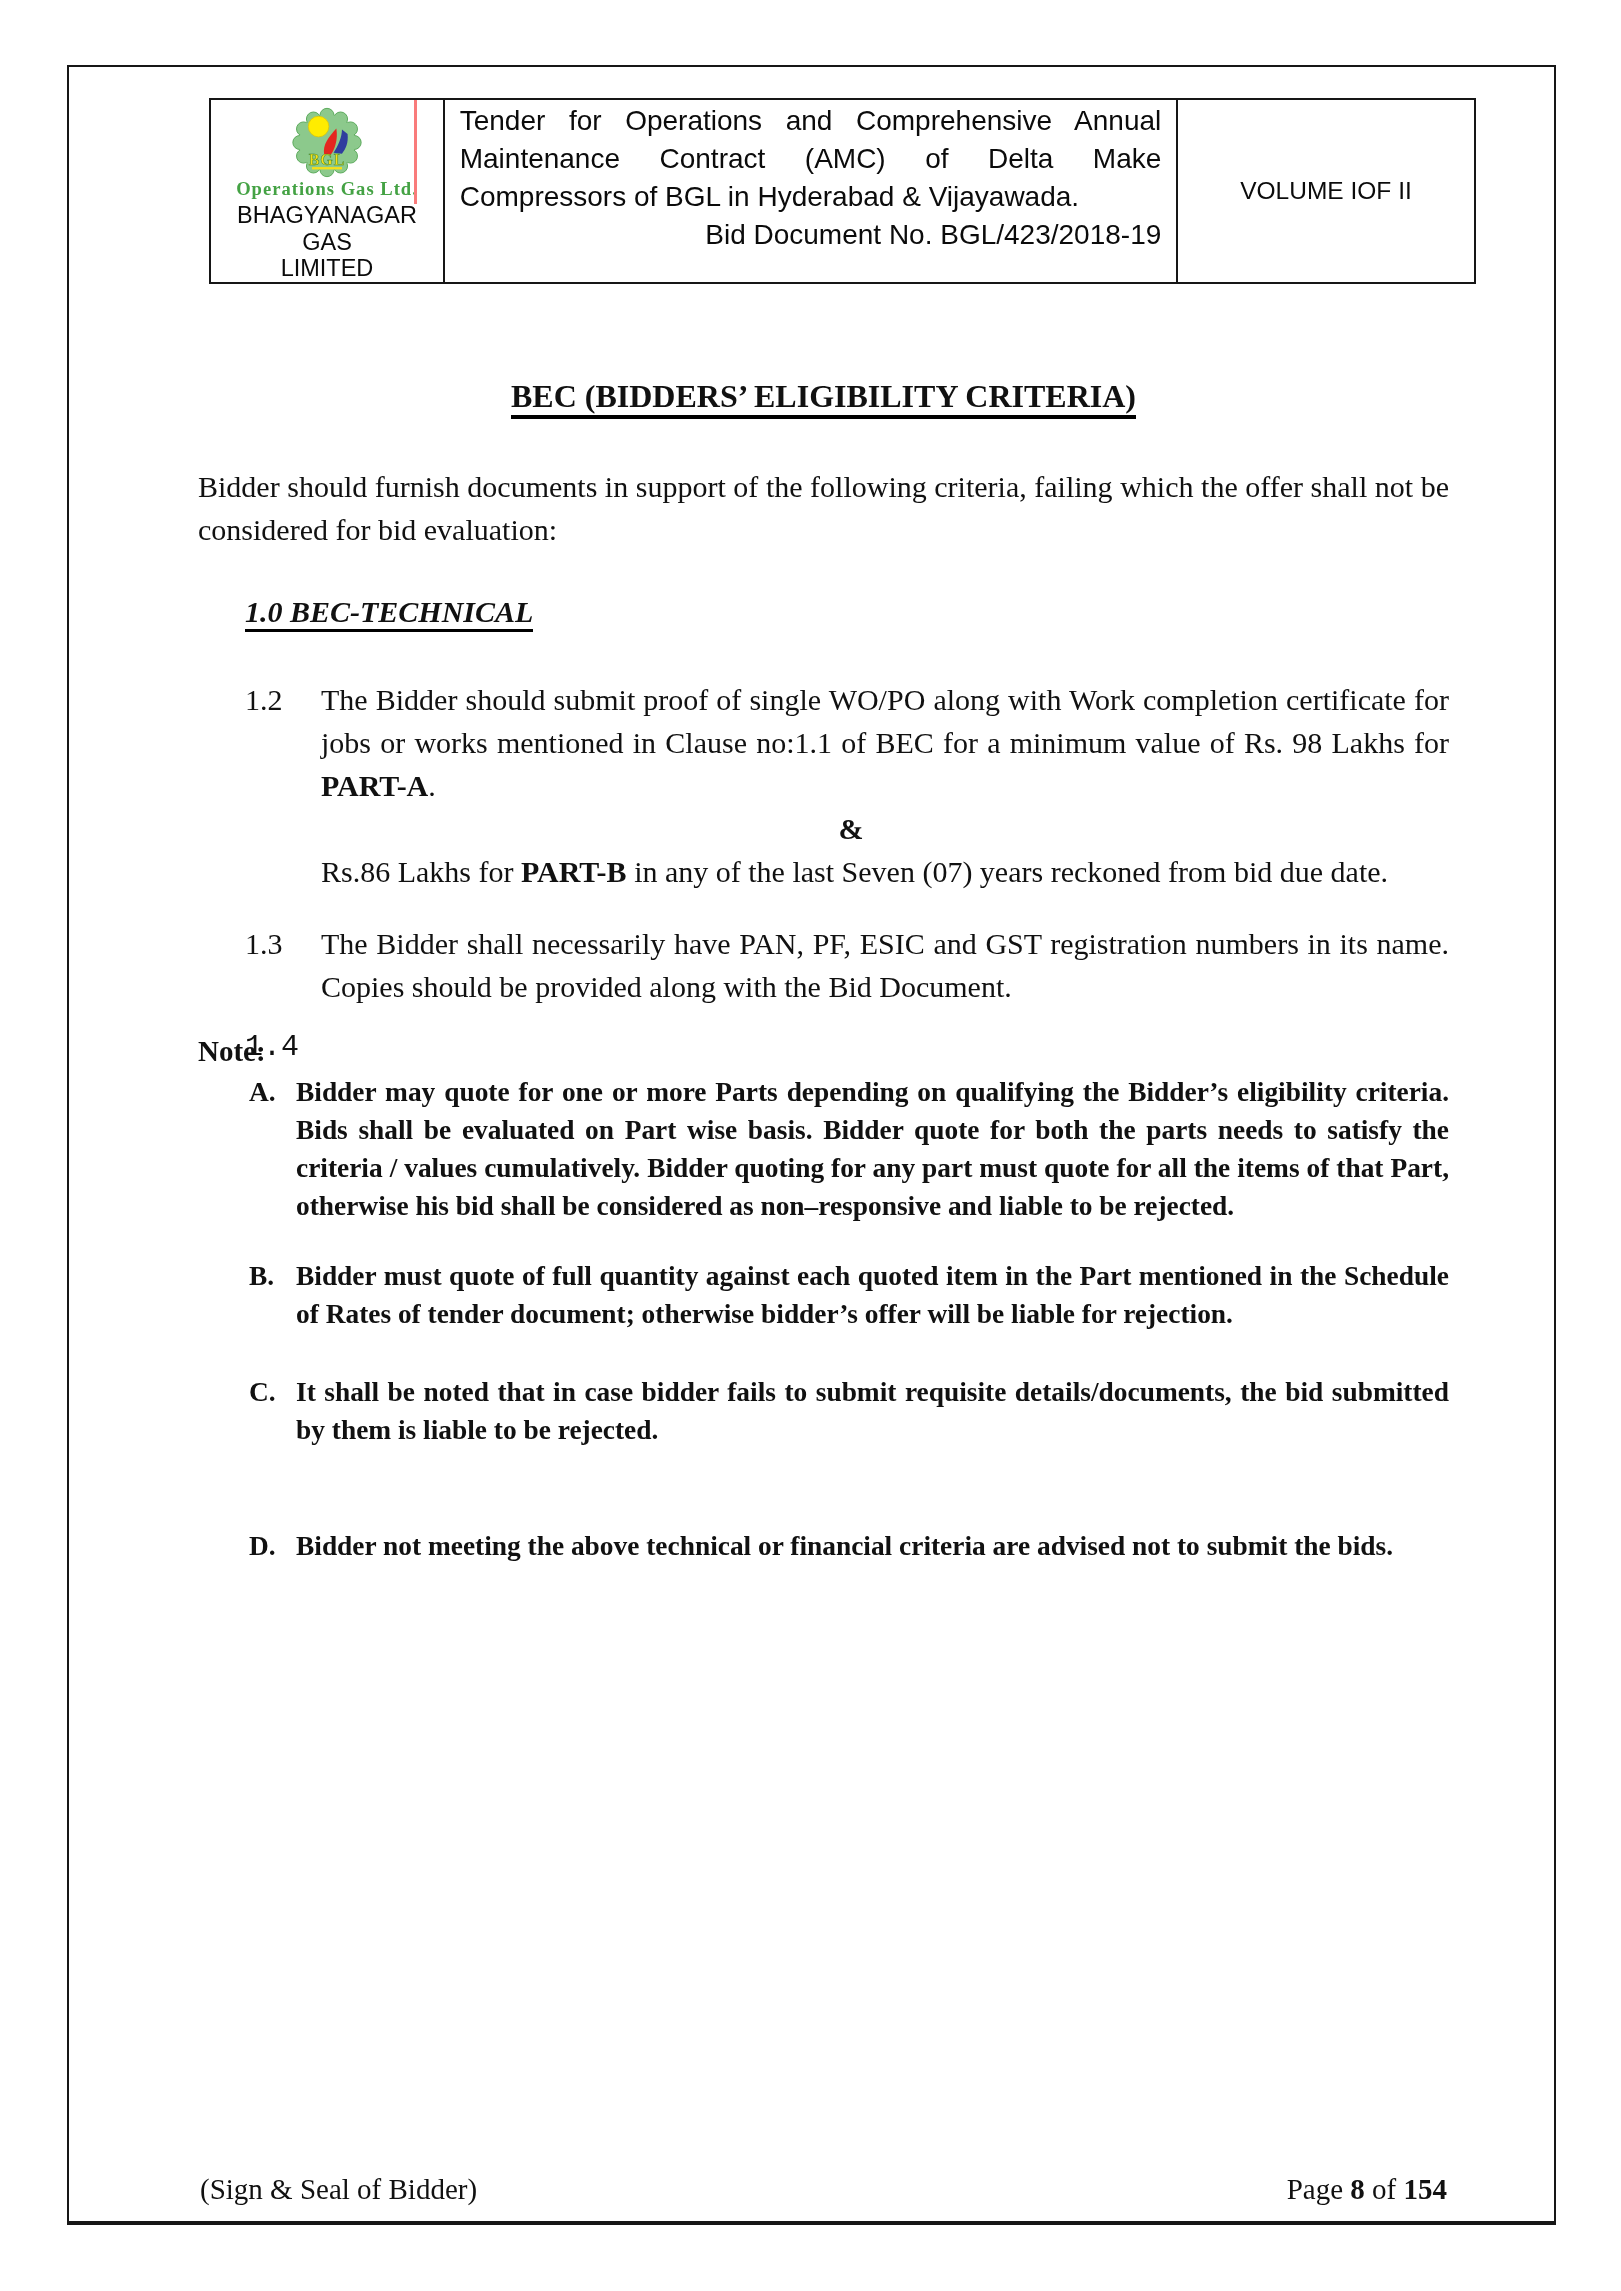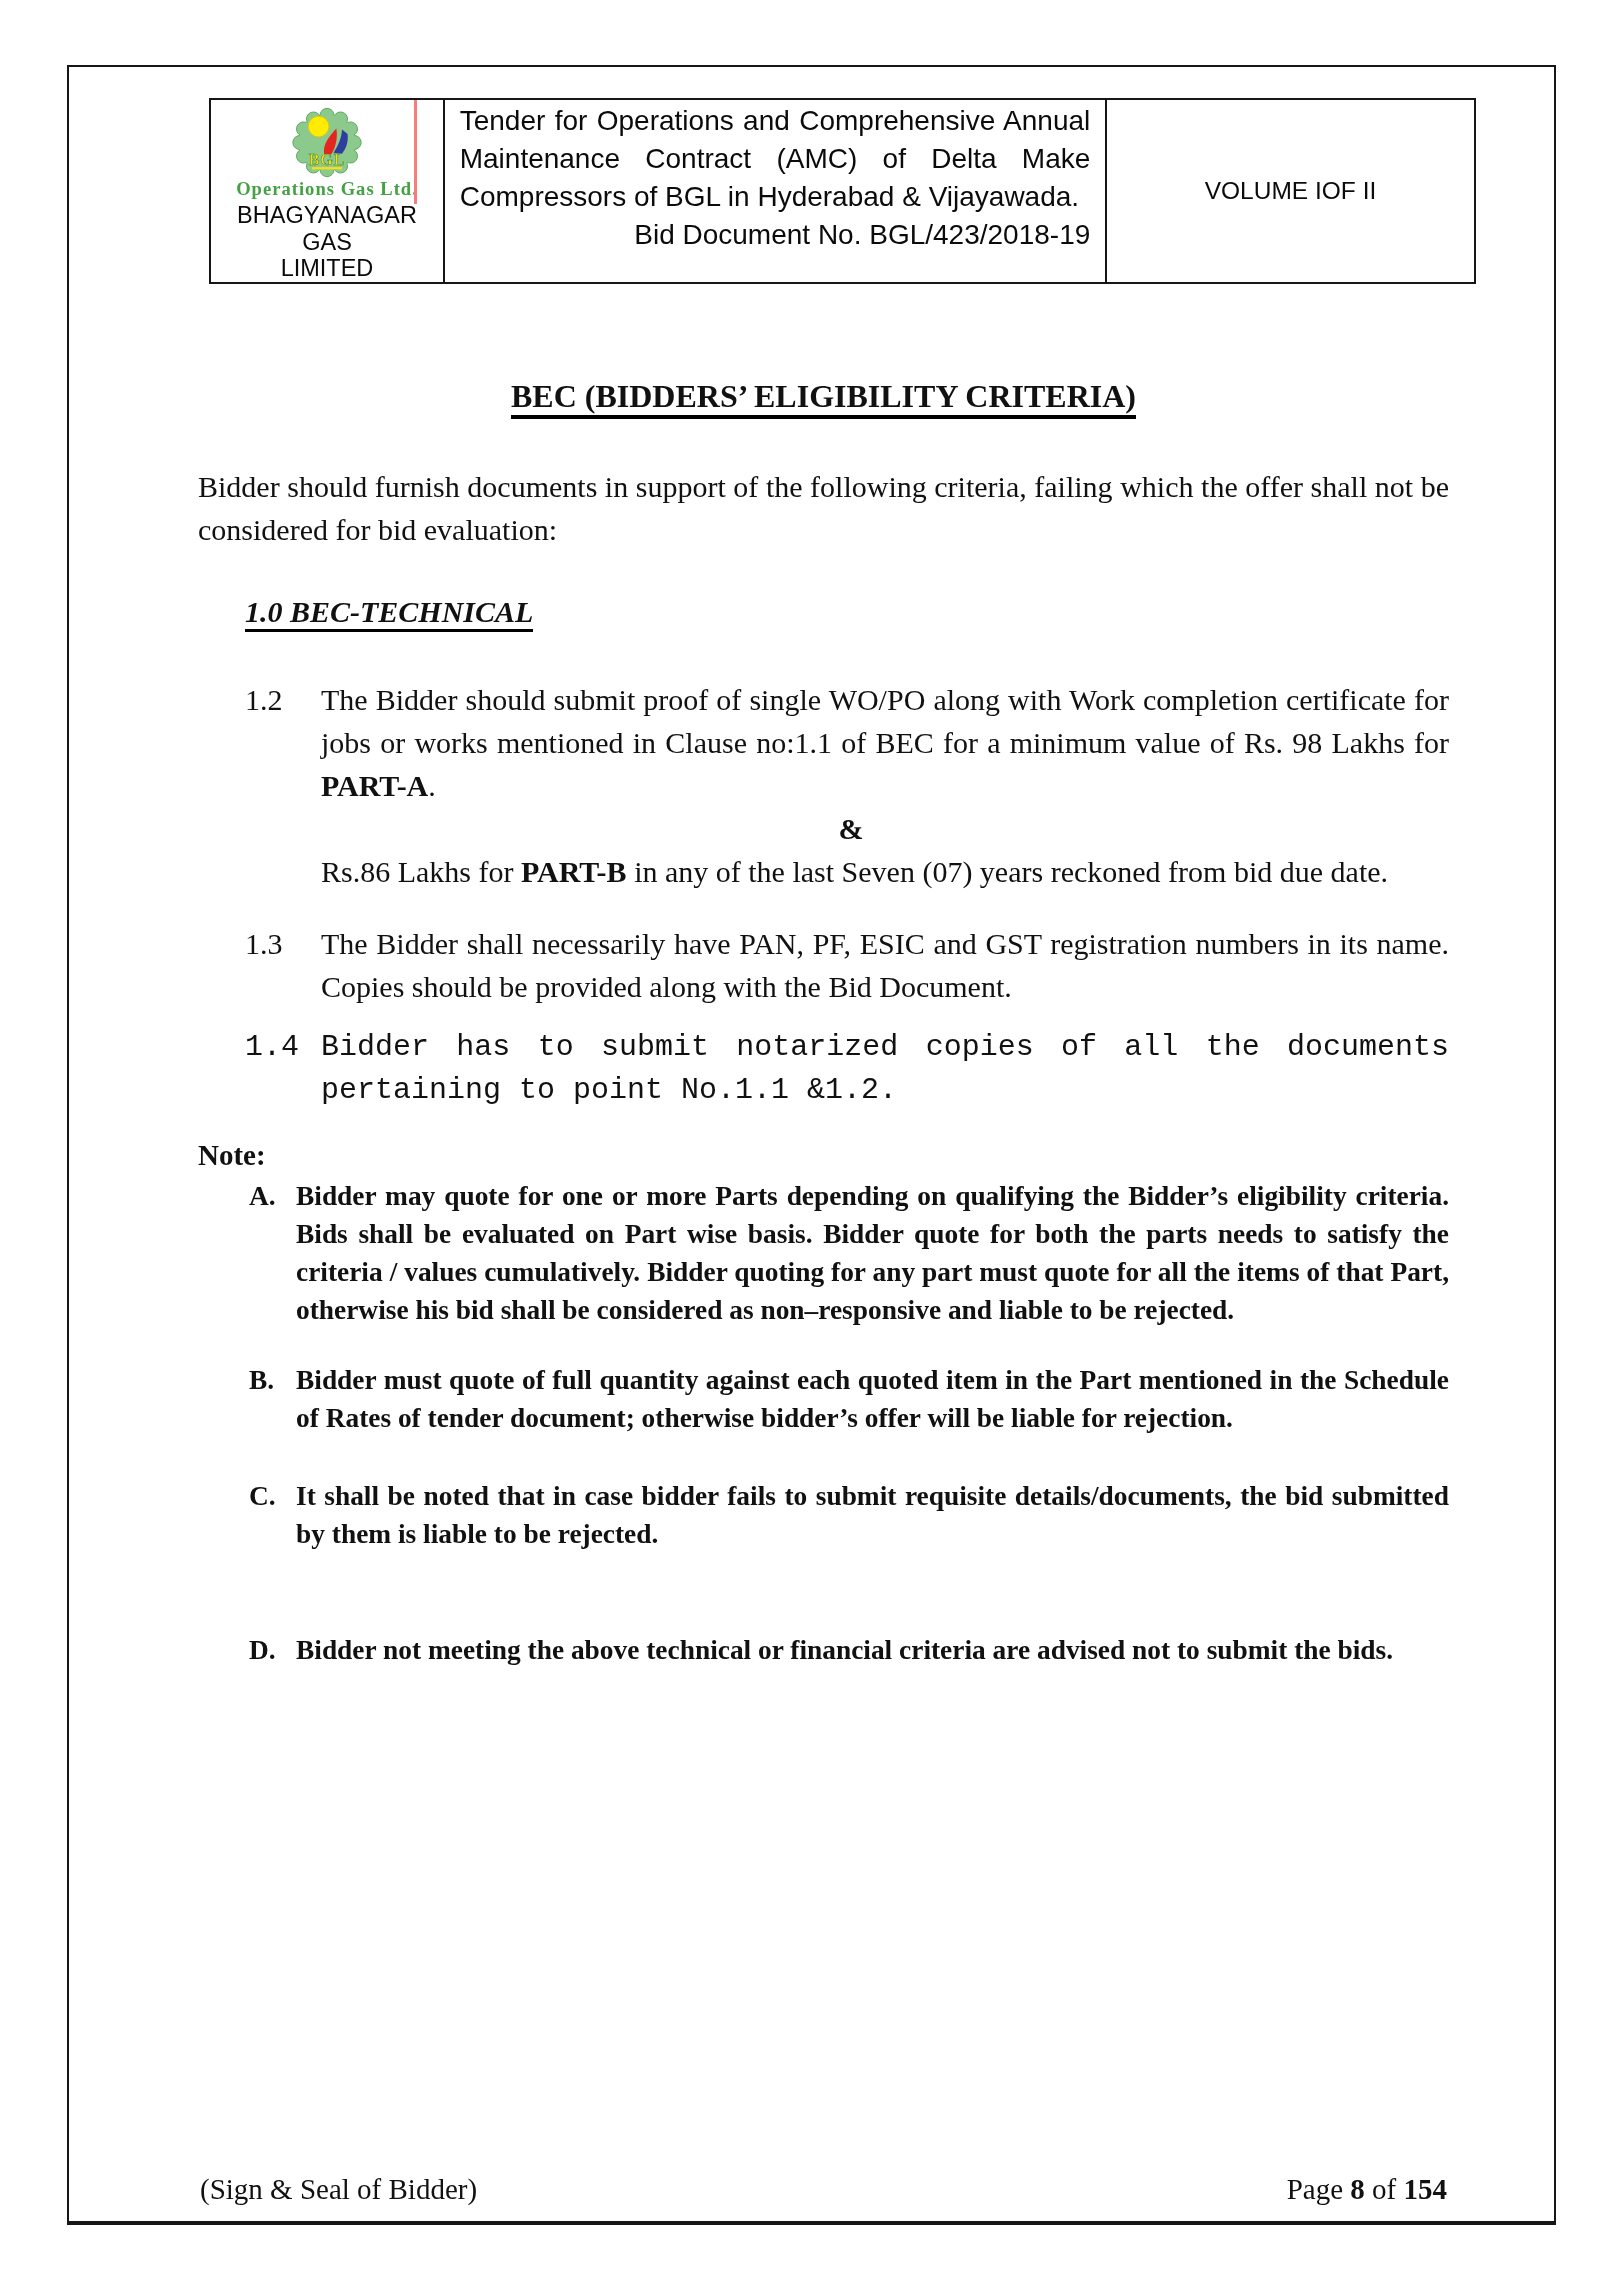--- a/index.html
+++ b/index.html
@@ -27,21 +27,21 @@
   .logo-svg{width:98px;height:73px;display:block;}
   .logo-sub{
     font-family:"Liberation Serif", serif;font-weight:bold;
     font-size:18.6px;line-height:19.6px;color:#44a244;letter-spacing:1px;
   }
   .company-name{
     margin-top:3.9px;text-align:center;
     font-family:"Liberation Sans", sans-serif;font-size:23.5px;line-height:26.5px;color:#0b0b0b;
   }
   .cell-title{
-    width:662px;border-left:2px solid #161616;padding:2px 14.7px;
+    width:733px;border-left:2px solid #161616;padding:2px 14.7px;
     font-family:"Liberation Sans", sans-serif;font-size:28px;line-height:38px;color:#0b0b0b;
   }
   .tl-just{text-align:justify;text-align-last:justify;}
   .tl-left{text-align:left;}
   .tl-center{text-align:right;}
   .cell-volume{
     flex:1;border-left:2px solid #161616;display:flex;flex-direction:row;
     align-items:center;justify-content:center;
     font-family:"Liberation Sans", sans-serif;font-size:24.5px;line-height:33px;color:#0b0b0b;
   }
@@ -150,21 +150,20 @@
       <div><span>Rs.86 Lakhs for </span><span class="b">PART-B</span><span> in any of the last Seven (07) years reckoned from bid due date.</span></div>
     </div>
 
     <div class="clause c13">
       <span class="num">1.3</span>
       <span>The Bidder shall necessarily have PAN, PF, ESIC and GST   registration numbers in its name. Copies should be provided along with the Bid Document.</span>
     </div>
 
     <div class="clause c14">
       <span class="num">1.4</span>
-      <span>Bidder has to submit notarized copies of all the documents pertaining to point No.1.1 &amp;1.2.</span>
     </div>
 
     <div class="note-label">Note:</div>
 
     <div class="nitem nA">
       <span class="nl">A.</span>
       <span>Bidder may quote for one or more Parts depending on qualifying the Bidder’s eligibility criteria. Bids shall be evaluated on Part wise basis. Bidder quote for both the parts needs to satisfy the criteria / values cumulatively. Bidder quoting for any part must quote for all the items of that Part, otherwise his bid shall be considered as non–responsive and liable to be rejected.</span>
     </div>
 
     <div class="nitem nB">

